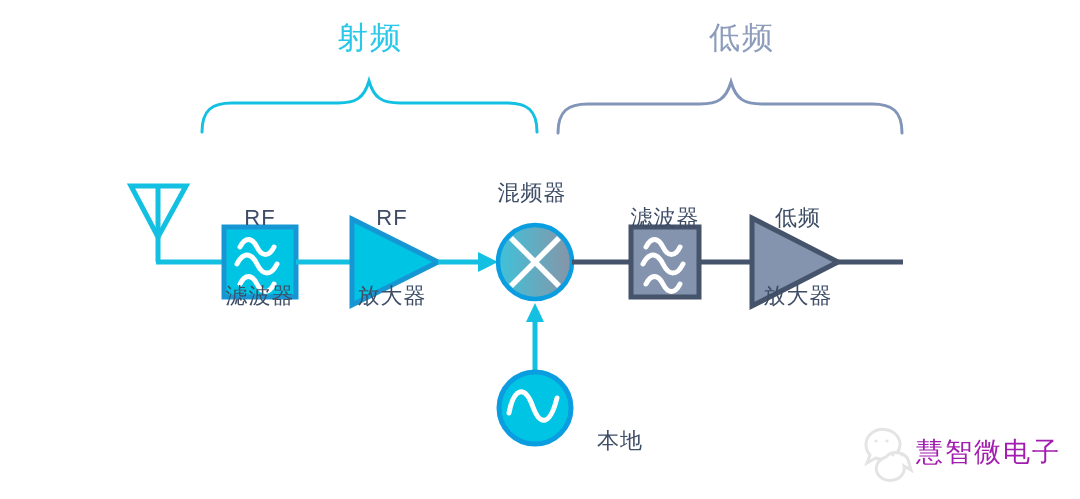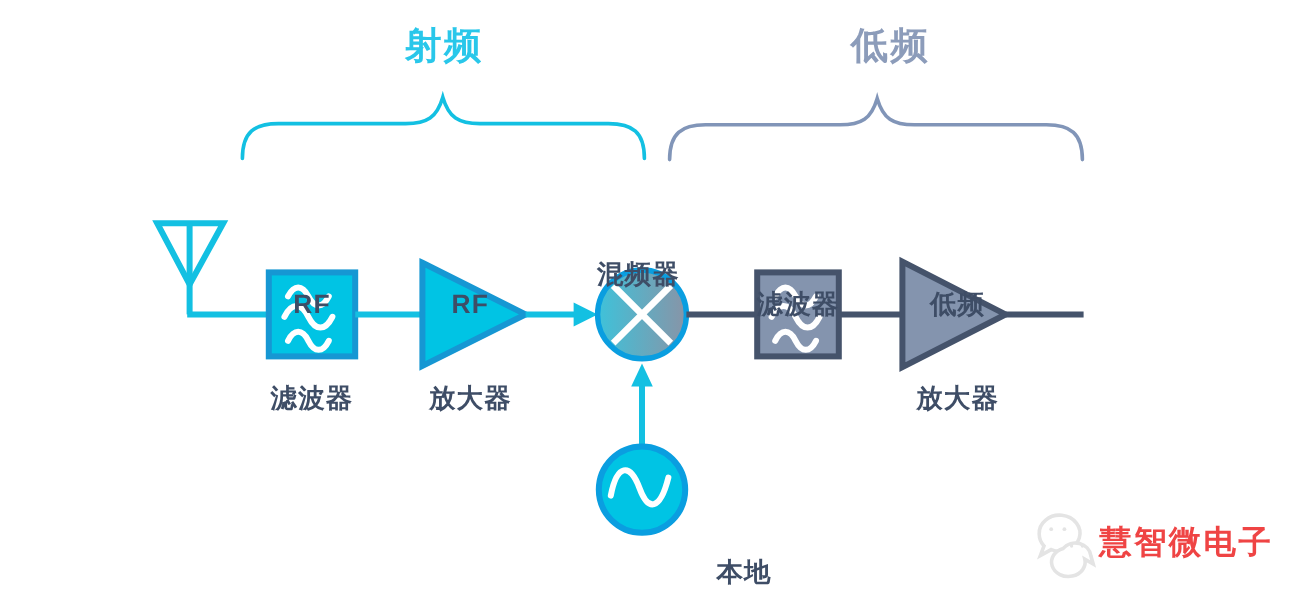--- a/index.html
+++ b/index.html
@@ -1,29 +1,29 @@
 <!DOCTYPE html>
 <html><head>
 <meta charset="utf-8">
 <style>
   html,body{margin:0;padding:0;background:#fff;}
   #stage{
     position:relative;width:1080px;height:499px;background:#ffffff;
-    font-family:"Liberation Sans","DejaVu Sans",sans-serif;overflow:hidden;font-weight:bold;
+    font-family:"Liberation Sans","DejaVu Sans",sans-serif;overflow:hidden;
   }
   .abs{position:absolute;}
   .label{
     color:#3e4d66;font-size:22px;line-height:26px;text-align:center;
-    letter-spacing:1px;white-space:pre;margin-top:36px;
+    letter-spacing:1px;white-space:pre;
   }
   .title{font-size:31px;line-height:34px;text-align:center;letter-spacing:2px;}
   .title-rf{color:#29c7ea;}
   .title-lf{color:#8c9cba;}
   .wm{
-    display:flex;align-items:center;gap:6px;color:#ef4444;
+    display:flex;align-items:center;gap:6px;color:#a21caf;
     font-size:27px;letter-spacing:2px;
   }
 </style>
 </head>
 <body>
 
 <div id="stage">
 
   <svg class="abs" style="left:0;top:0" width="1080" height="499" viewBox="0 0 1080 499">
     <defs>

